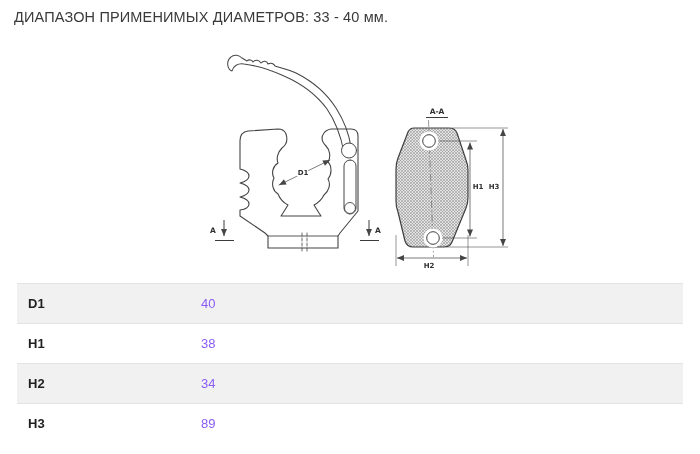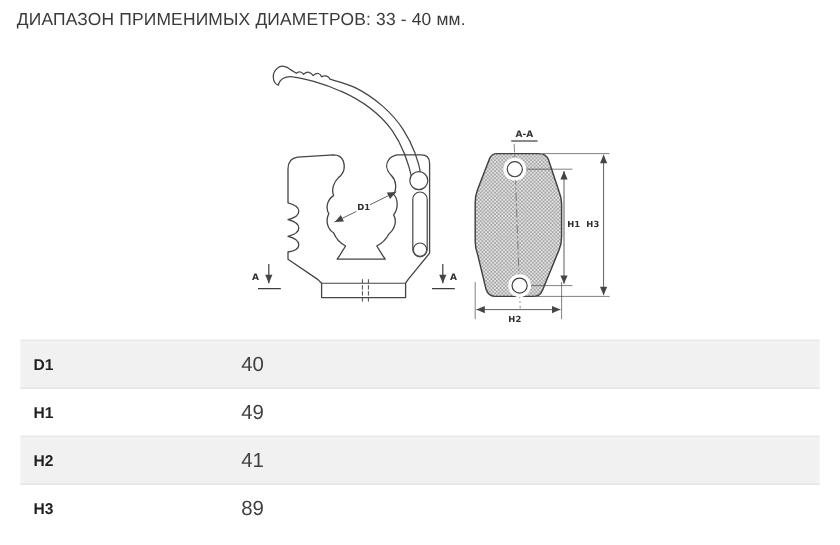--- a/index.html
+++ b/index.html
@@ -8,21 +8,21 @@
   .page-title{position:absolute;left:14px;top:9px;font-size:14.5px;font-weight:400;color:#3a3a3a;letter-spacing:.15px;}
   .drawing{position:absolute;left:0;top:0;}
   .lbl{font-family:"DejaVu Sans",sans-serif;font-size:7px;font-weight:bold;fill:#2f2f2f;}
   .lbl-halo{paint-order:stroke;stroke:#ffffff;stroke-width:3px;}
   .lbl-sec{font-family:"DejaVu Sans",sans-serif;font-size:7.5px;font-weight:bold;fill:#2f2f2f;}
   .spec-table{margin:0 17px;border-top:1px solid #e3e3e3;}
   .spec-row{display:flex;align-items:center;height:39px;border-bottom:1px solid #e3e3e3;}
   .spec-row:last-child{border-bottom:none;}
   .spec-row.shaded{background:#f1f1f2;}
   .spec-param{width:173px;padding-left:11px;font-size:13px;font-weight:700;color:#1f1f1f;}
-  .spec-value{font-size:17px;color:#404040;}
+  .spec-value{font-size:13px;color:#8b5cf6;}
 </style>
 </head>
 <body>
 
 <div class="stage">
   <div class="page-title">ДИАПАЗОН ПРИМЕНИМЫХ ДИАМЕТРОВ: 33 - 40 мм.</div>
 
   <svg class="drawing" width="700" height="283" viewBox="0 0 700 283" xmlns="http://www.w3.org/2000/svg">
     <defs>
       <marker id="arr" viewBox="0 0 8 8" markerWidth="8" markerHeight="8" refX="7.5" refY="4" orient="auto-start-reverse" markerUnits="userSpaceOnUse">
@@ -148,23 +148,23 @@
   </svg>
 </div>
 
 <div class="spec-table">
   <div class="spec-row shaded">
     <div class="spec-param">D1</div>
     <div class="spec-value">40</div>
   </div>
   <div class="spec-row">
     <div class="spec-param">H1</div>
-    <div class="spec-value">49</div>
+    <div class="spec-value">38</div>
   </div>
   <div class="spec-row shaded">
     <div class="spec-param">H2</div>
-    <div class="spec-value">41</div>
+    <div class="spec-value">34</div>
   </div>
   <div class="spec-row">
     <div class="spec-param">H3</div>
     <div class="spec-value">89</div>
   </div>
 </div>
 
 </body></html>

